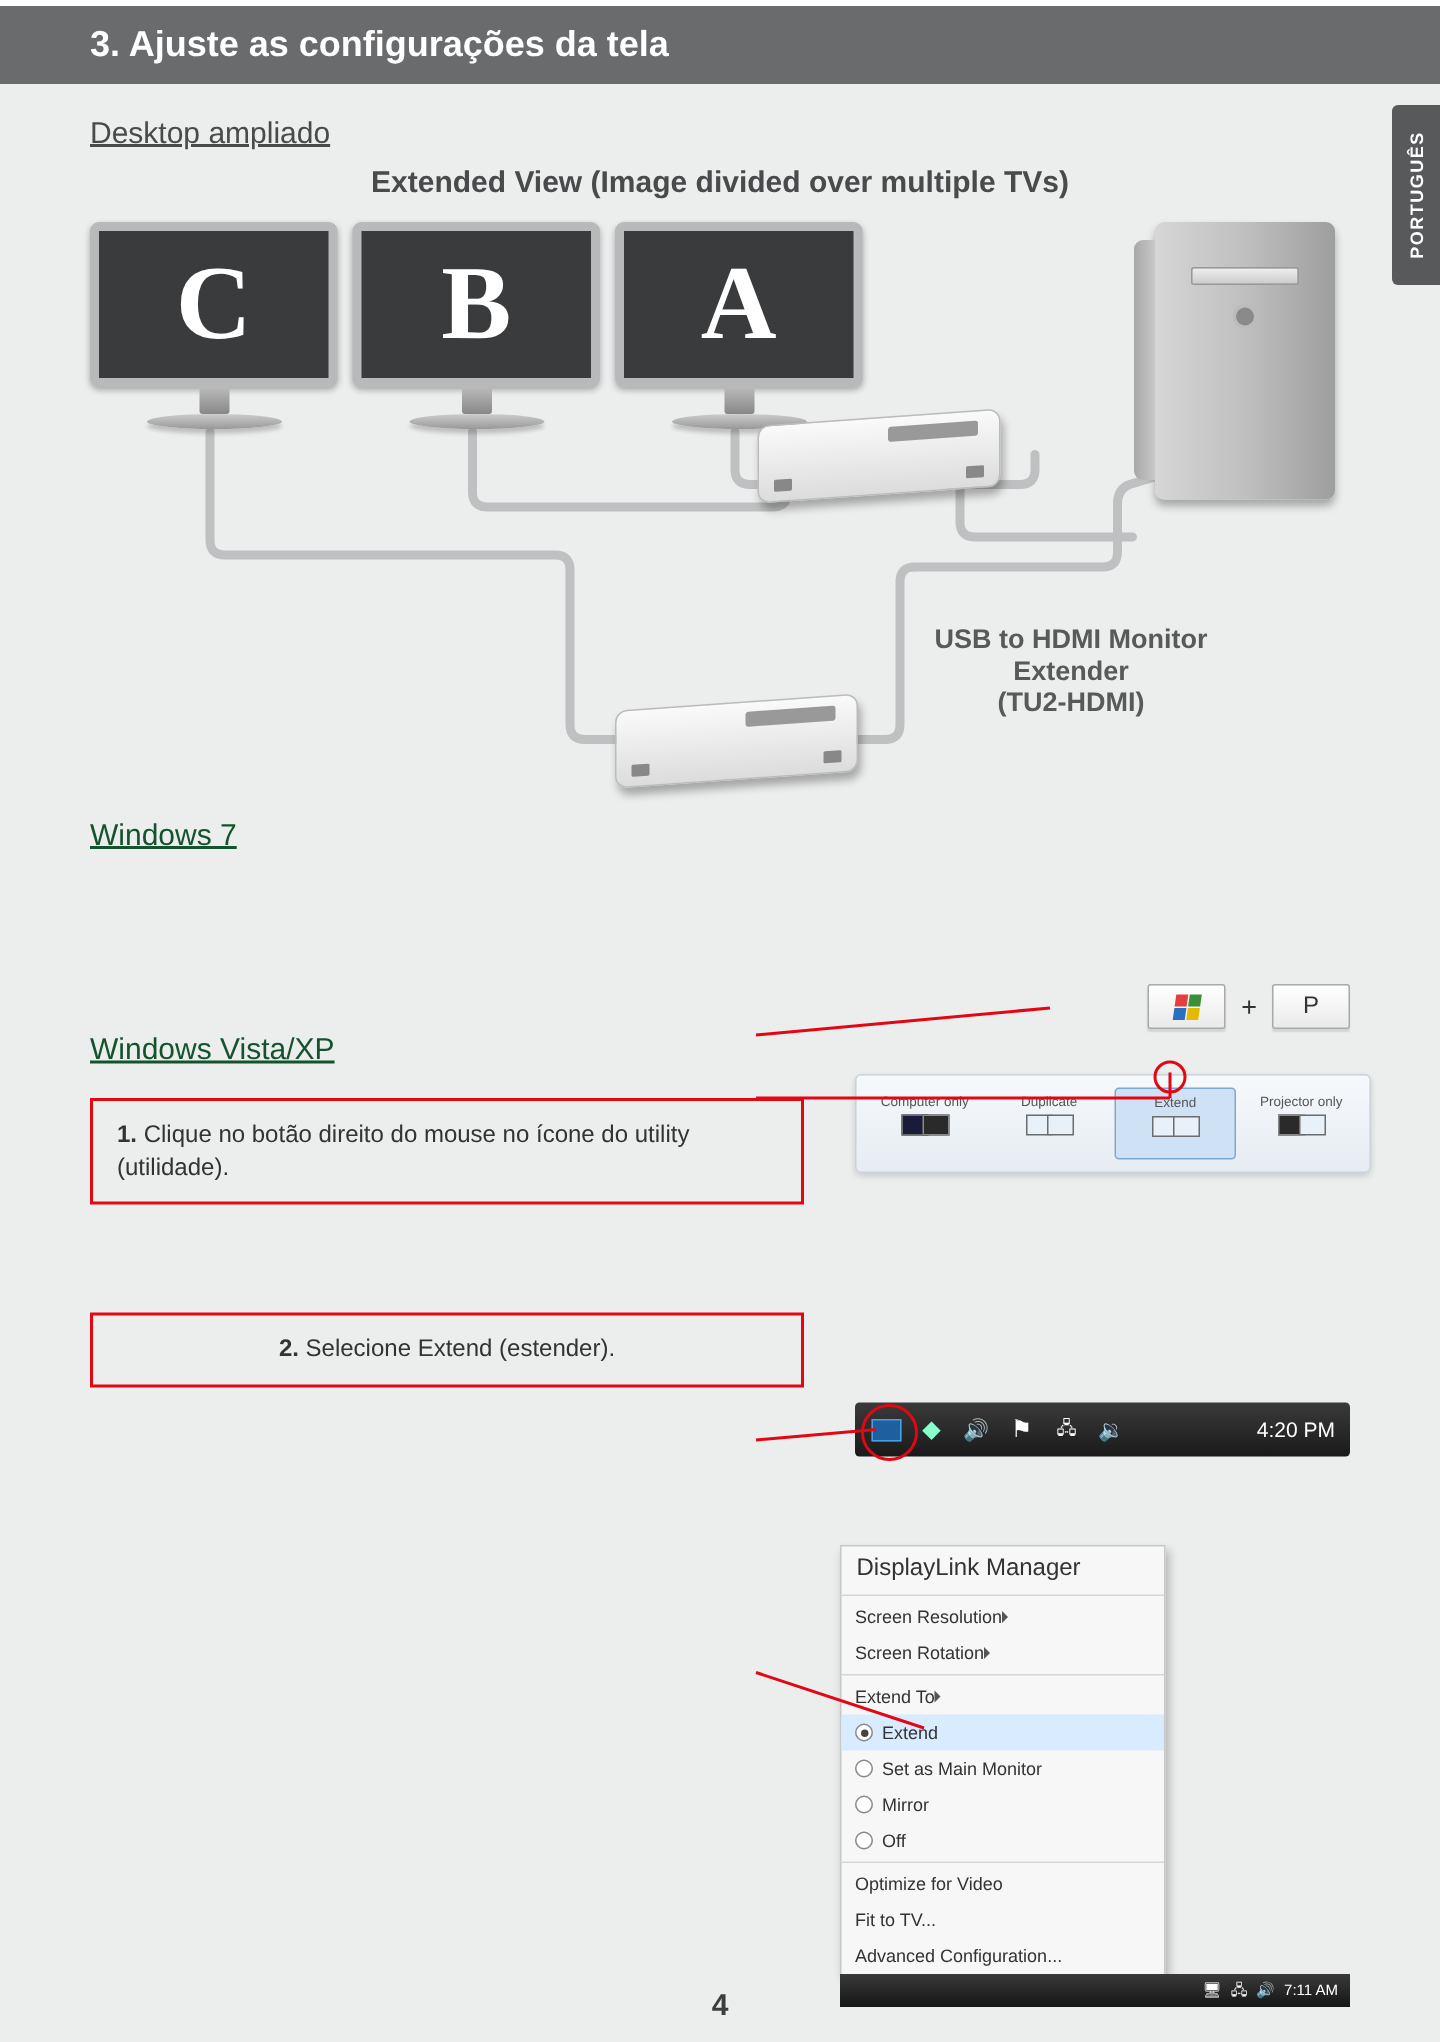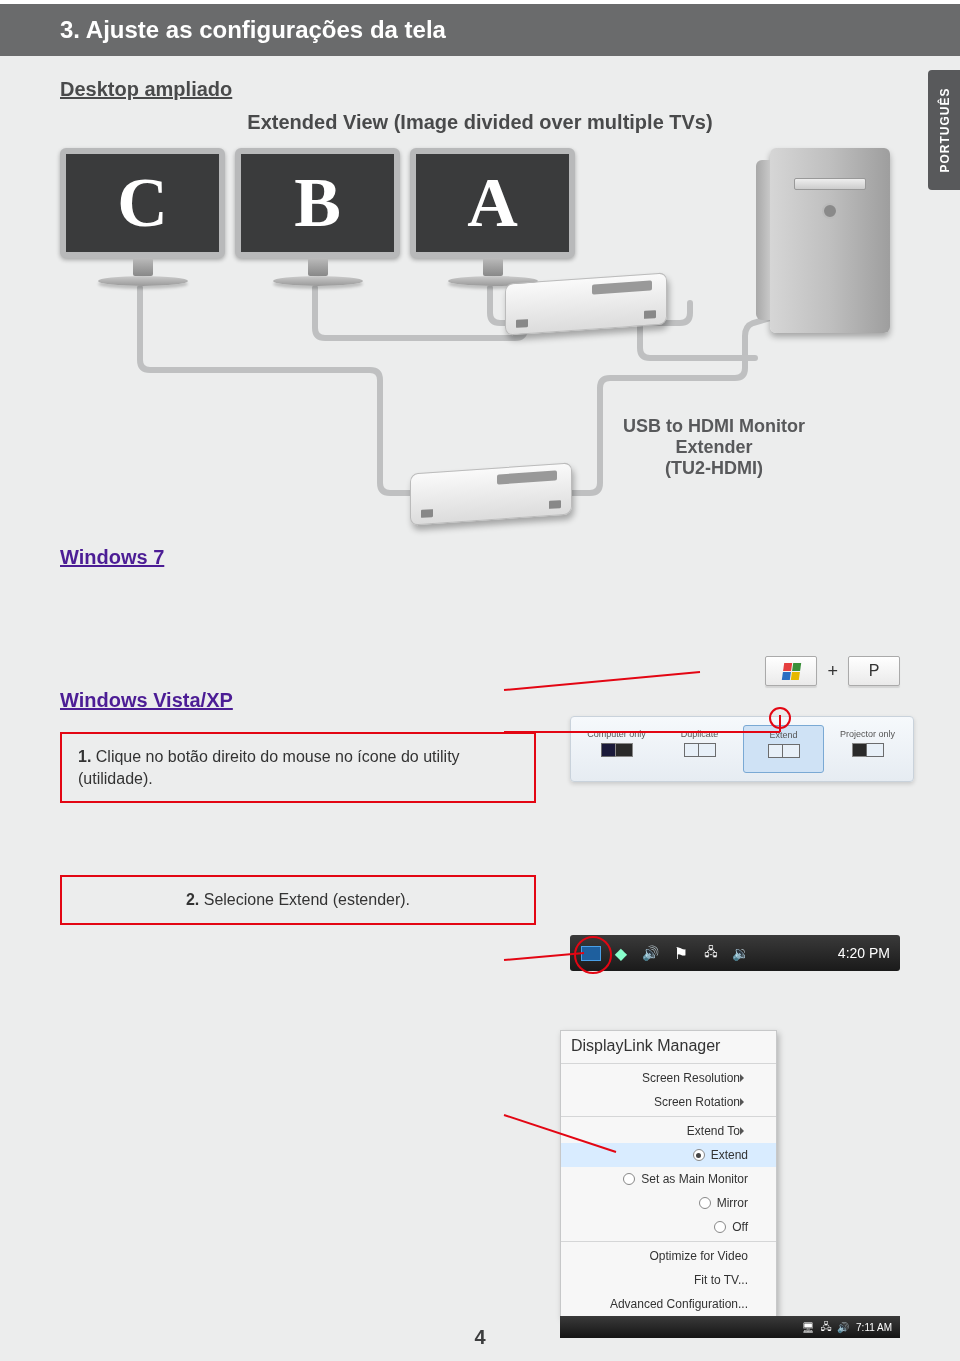--- a/index.html
+++ b/index.html
@@ -1,39 +1,39 @@
 <!DOCTYPE html>
 <html><head>
 <meta charset="utf-8">
 <style>
   body { margin:0; font-family: Arial, Helvetica, sans-serif; background:#eceded; }
   .page { width:960px; height:1361px; background:#eceded; position:relative; }
   .header-bar { background:#6a6b6c; color:#fff; font-size:24px; font-weight:bold; padding:12px 0 12px 60px; }
   .header-bar-top { height:4px; background:#fff; }
   .content { padding:22px 60px 0 60px; position:relative; }
-  .sect-title { font-size:20px; font-weight:bold; text-decoration:underline; color:#494a4b; margin-bottom:10px; }
+  .sect-title { font-size:20px; font-weight:normal; text-decoration:underline; color:#494a4b; margin-bottom:10px; }
   .center-title { font-size:20px; font-weight:bold; color:#494a4b; text-align:center; margin-bottom:14px; }
   .lang-tab { position:absolute; right:0; top:70px; background:#58595b; color:#fff; width:32px; height:120px; display:flex; align-items:center; justify-content:center; border-radius:4px 0 0 4px; }
   .lang-tab span { transform:rotate(-90deg); font-size:12px; font-weight:bold; letter-spacing:1px; white-space:nowrap; }
   .diagram { position:relative; height:370px; width:840px; margin:0 auto; }
   .monitor { position:absolute; width:165px; }
   .monitor .bezel { width:100%; height:110px; border:6px solid #b8b9ba; border-radius:6px; background:#3a3b3c; display:flex; align-items:center; justify-content:center; box-sizing:border-box; box-shadow:0 2px 4px rgba(0,0,0,0.3); }
   .monitor .bezel .letter { font-family: Georgia, serif; font-size:70px; font-weight:bold; color:#fff; }
   .monitor .stand { width:20px; height:18px; background:linear-gradient(#bbb,#888); margin:0 auto; border-radius:2px; }
   .monitor .base { width:90px; height:10px; background:linear-gradient(#ccc,#999); margin:0 auto; border-radius:50%/50%; box-shadow:0 3px 3px rgba(0,0,0,0.2);}
   .tower { position:absolute; right:10px; top:0; width:120px; height:185px; background:linear-gradient(90deg,#d6d6d6 0%,#bfbfbf 50%,#9e9e9e 100%); border-radius:6px; box-shadow:0 4px 6px rgba(0,0,0,0.3); }
   .tower::before { content:""; position:absolute; left:-14px; top:12px; width:14px; height:160px; background:linear-gradient(90deg,#a8a8a8,#c8c8c8); border-radius:6px 0 0 6px; }
   .tower .drive { position:absolute; top:30px; left:50%; transform:translateX(-50%); width:70px; height:10px; background:linear-gradient(#eee,#ccc); border:1px solid #999; border-radius:2px; }
   .tower .pwr { position:absolute; top:55px; left:50%; transform:translateX(-50%); width:12px; height:12px; background:#8a8a8a; border-radius:50%; border:2px solid #bbb; }
   .ext-box { position:absolute; width:160px; height:50px; background:linear-gradient(#fafafa,#dcdcdc); border:1px solid #bbb; border-radius:8px; box-shadow:2px 5px 6px rgba(0,0,0,0.3); transform:skewY(-4deg); }
   .ext-box .brand { position:absolute; top:6px; right:14px; width:60px; height:10px; background:#999; border-radius:2px; }
   .ext-box .port { position:absolute; bottom:6px; width:12px; height:8px; background:#888; border-radius:1px; }
   .ext-label { position:absolute; text-align:center; color:#58595b; font-weight:bold; }
   svg.wires { position:absolute; left:0; top:0; width:840px; height:370px; pointer-events:none; }
-  .os-title { font-size:20px; font-weight:bold; text-decoration:underline; color:#4c1d95; margin:28px 0 20px 0; }
+  .os-title { font-size:20px; font-weight:normal; text-decoration:underline; color:#14532d; margin:28px 0 20px 0; }
   .step-box { border:2px solid #e30613; padding:12px 16px; max-width:440px; font-size:16px; color:#333; line-height:1.35; margin-bottom:16px; }
   .step-num { font-weight:bold; }
   .right7 { position:absolute; right:60px; top:656px; width:330px; }
   .keycombo { display:flex; align-items:center; gap:10px; justify-content:flex-end; margin-bottom:30px; }
   .key { display:inline-flex; align-items:center; justify-content:center; height:30px; box-sizing:border-box; border:1px solid #aaa; background:linear-gradient(#fff,#eaeaea); border-radius:2px; font-size:16px; font-weight:500; color:#333; box-shadow:0 2px 1px rgba(0,0,0,0.1);}
   .key.win { width:52px; }
   .key.p { width:52px; }
   .plus { font-size:18px; color:#333; }
   .winlogo { display:grid; grid-template-columns:8px 8px; grid-template-rows:8px 8px; gap:1px; transform:skewX(-8deg);}
   .winlogo span:nth-child(1){background:#e53e3e;} .winlogo span:nth-child(2){background:#3a8f3a;}
@@ -49,21 +49,21 @@
   .rightV1 { position:absolute; right:60px; top:935px; width:330px; }
   .taskbar { width:330px; height:36px; background:linear-gradient(#3a3a3a,#1a1a1a); border-radius:3px; display:flex; align-items:center; padding:0 10px; gap:8px; box-sizing:border-box; color:#fff; }
   .tb-icon { width:22px; height:22px; border-radius:3px; display:flex; align-items:center; justify-content:center; position:relative; }
   .tb-monitor-icn { width:18px; height:13px; border:1px solid #49a0e8; background:#1e5f9e; }
   .tb-monitor-circle { position:absolute; left:-6px; top:-6px; width:34px; height:34px; border:2px solid #e30613; border-radius:50%; }
   .tb-time { margin-left:auto; font-size:14px; color:#fff; }
   .rightV2 { position:absolute; right:60px; top:1030px; width:340px; }
   .ctx-menu { width:215px; background:#f7f7f7; border:1px solid #c7c8c9; box-shadow:2px 3px 6px rgba(0,0,0,0.25); font-size:12px; color:#333; }
   .ctx-title { padding:6px 10px; font-size:16px; }
   .ctx-sep { height:1px; background:#d5d6d7; margin:2px 0; }
-  .ctx-item { padding:5px 28px; display:flex; align-items:center; justify-content:flex-end; }
+  .ctx-item { padding:5px 9px; display:flex; align-items:center; justify-content:flex-start; }
   .ctx-item.sel { background:#d9ecff; }
   .arr { height:0; border:4px solid transparent; border-left-color:#555; }
   .rad { width:10px; height:10px; border:1px solid #888; border-radius:50%; background:#fff; display:inline-flex; align-items:center; justify-content:center; margin-right:6px;}
   .rad.ch::after{content:"";width:5px;height:5px;background:#444;border-radius:50%;}
   .ctx-left { display:flex; align-items:center; }
   .mini-taskbar { width:340px; height:22px; background:linear-gradient(#3a3a3a,#151515); display:flex; align-items:center; justify-content:flex-end; gap:6px; padding:0 8px; box-sizing:border-box; font-size:10px; color:#fff; margin-top:-1px;}
   .page-num { position:absolute; bottom:12px; left:50%; transform:translateX(-50%); font-size:20px; font-weight:bold; color:#3c3d3e; }
   svg.connect { position:absolute; left:0; top:0; width:960px; height:1361px; pointer-events:none; }
 </style>
 </head>

